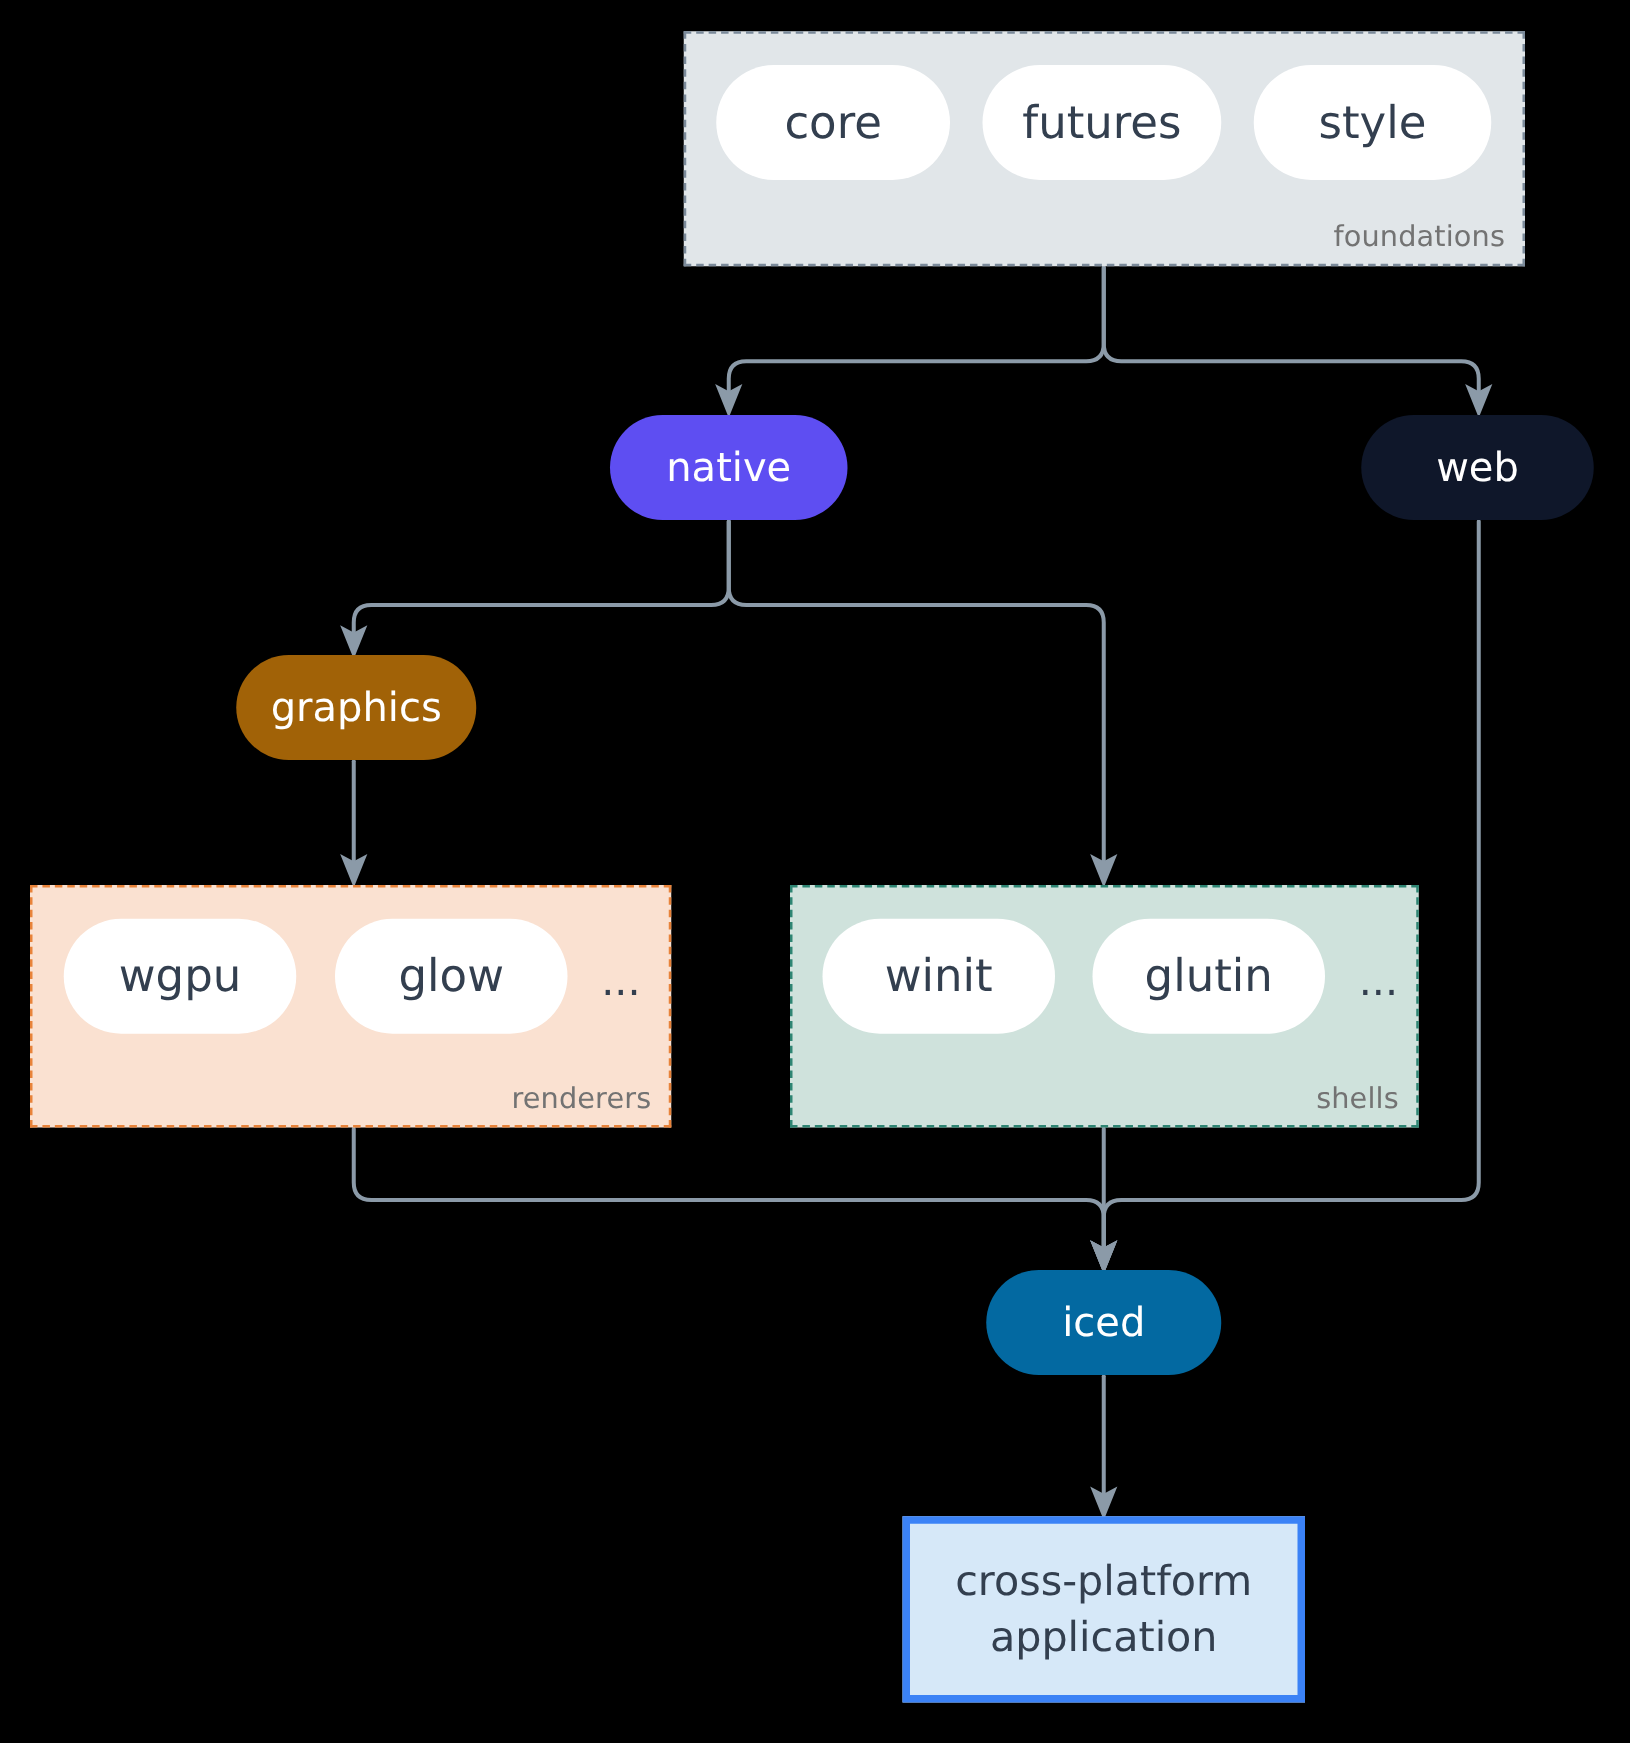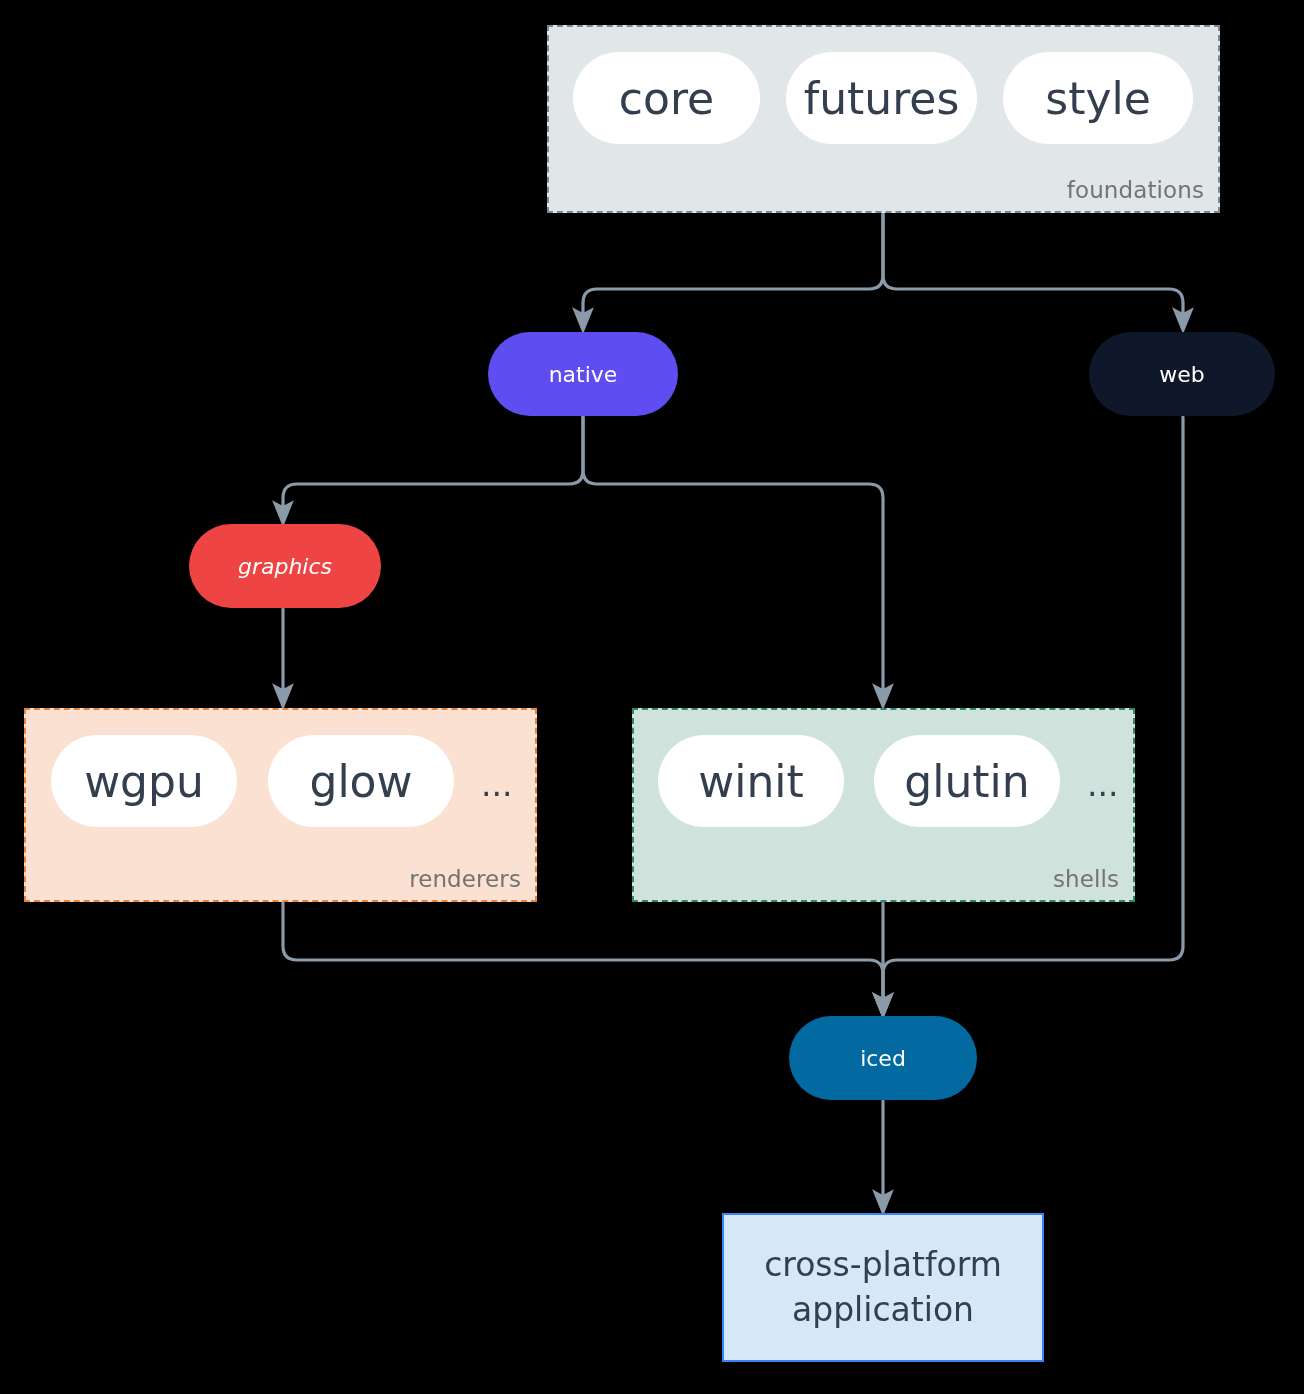--- a/index.html
+++ b/index.html
@@ -36,41 +36,41 @@
     letter-spacing: 0.1px;
     white-space: nowrap;
   }
   .pill {
     position: absolute;
     box-sizing: border-box;
     display: flex;
     align-items: center;
     justify-content: center;
     border-radius: 999px;
-    font-size: 44px;
+    font-size: 36px;
     white-space: nowrap;
   }
   .pill-white {
     background: #ffffff;
     color: #333f4f;
   }
   .ellipsis {
     position: absolute;
     font-size: 33px;
     color: #333f4f;
     line-height: 1;
   }
   .node {
     position: absolute;
     box-sizing: border-box;
     display: flex;
     align-items: center;
     justify-content: center;
     border-radius: 999px;
-    font-size: 22px;
+    font-size: 32px;
     color: #ffffff;
     white-space: nowrap;
   }
   .rect-node {
     position: absolute;
     box-sizing: border-box;
     display: flex;
     align-items: center;
     justify-content: center;
     text-align: center;
@@ -148,21 +148,21 @@
     <span>style</span>
   </div>
 
   <div class="node" id="node-native" style="background:#5e4ef2;">
     <span>native</span>
   </div>
   <div class="node" id="node-web" style="background:#0f172a;">
     <span>web</span>
   </div>
 
-  <div class="node" id="node-graphics" style="background:#ef4444;font-style:italic;">
+  <div class="node" id="node-graphics" style="background:#a16207;">
     <span>graphics</span>
   </div>
 
   <div class="cluster" id="cluster-renderers" style="background:#fae1d1; border:2px dashed #e8833a;">
     <span class="cluster-label">renderers</span>
   </div>
   <div class="pill pill-white" id="pill-wgpu">
     <span>wgpu</span>
   </div>
   <div class="pill pill-white" id="pill-glow">
@@ -178,20 +178,20 @@
   </div>
   <div class="pill pill-white" id="pill-winit">
     <span>winit</span>
   </div>
   <span class="ellipsis" id="ellipsis-shells">...</span>
 
   <div class="node" id="node-iced" style="background:#0369a1;">
     <span>iced</span>
   </div>
 
-  <div class="rect-node" id="node-app" style="background:#d6e8f8; border:2px solid #3b82f6;">
+  <div class="rect-node" id="node-app" style="background:#d6e8f8; border:6px solid #3b82f6;">
     <div>
       <div>cross-platform</div>
       <div>application</div>
     </div>
   </div>
 
 </div>
 
 </body></html>

